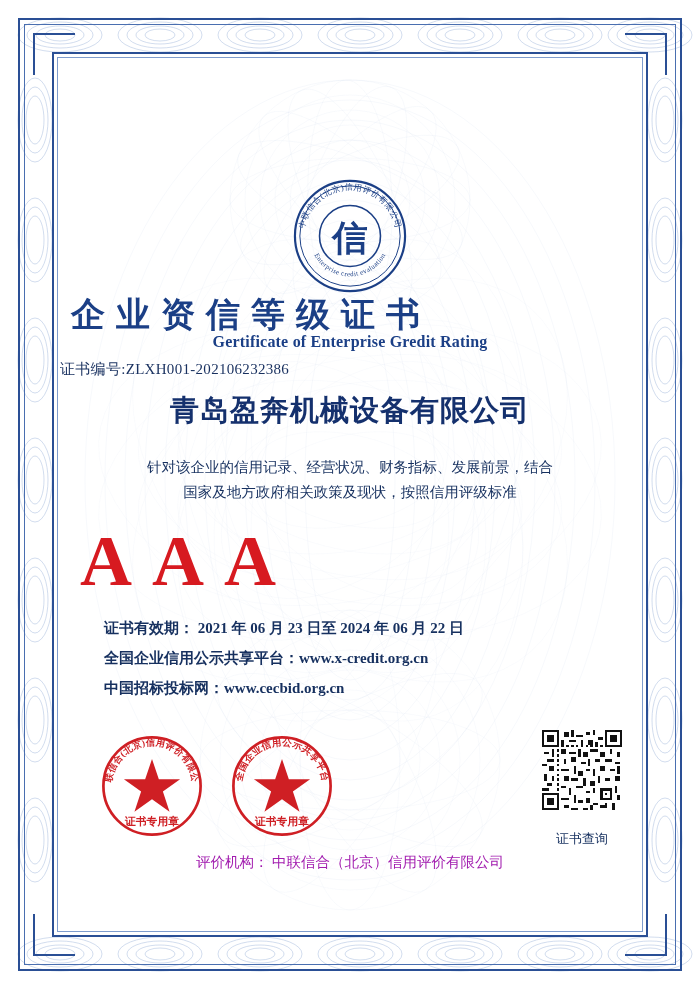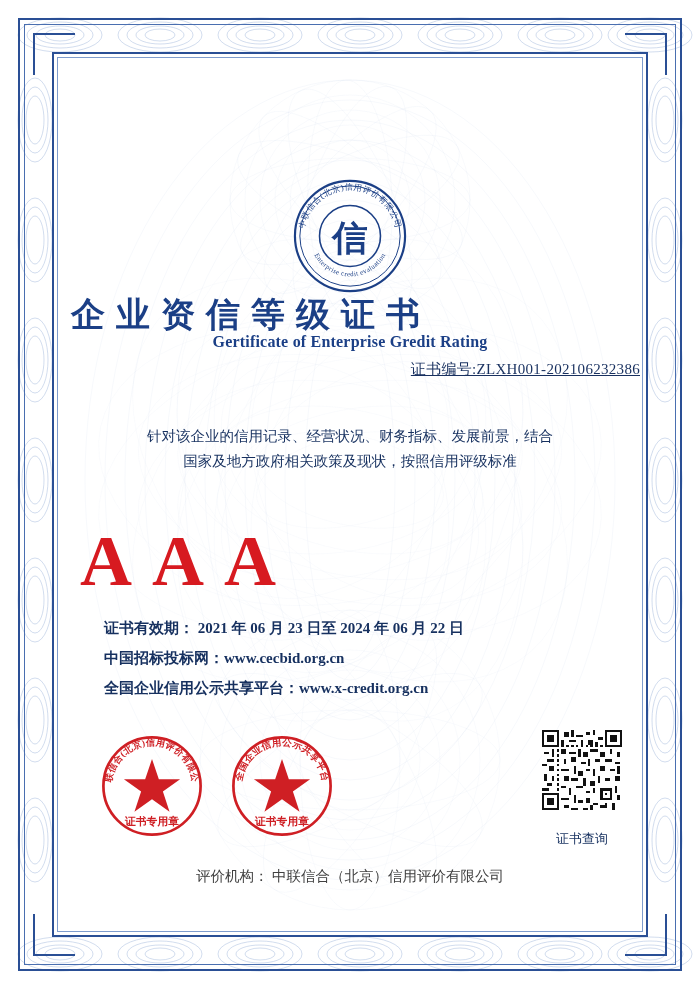--- a/index.html
+++ b/index.html
@@ -109,41 +109,40 @@
     font-weight: bold;
     font-size: 16px;
     color: #1b3f86;
     letter-spacing: 0.2px;
   }
 
   .cert-no {
     position: absolute;
     top: 300px;
     width: 100%;
-    text-align: right;
+    text-align: left;
     font-size: 15px;
     color: #18305f;
     letter-spacing: 0.3px;
-    text-decoration: underline;
   }
 
   .company {
     position: absolute;
     top: 331px;
     width: 100%;
     text-align: center;
     font-weight: bold;
     font-size: 29px;
     color: #14306d;
     letter-spacing: 1px;
   }
 
   .body-text {
     position: absolute;
-    top: 364px;
+    top: 395px;
     width: 100%;
     text-align: center;
     font-size: 14.5px;
     line-height: 25px;
     color: #16305f;
   }
 
   .rating {
     position: absolute;
     top: 463px;
@@ -197,22 +196,21 @@
     font-size: 13px;
     color: #16305f;
   }
 
   .issuer {
     position: absolute;
     top: 793px;
     width: 100%;
     text-align: center;
     font-size: 14.5px;
-    color: #404040;
-    margin-top: 14px;
+    color: #a21caf;
   }
 </style>
 </head>
 <body>
 
 <div class="certificate">
 
   <svg class="guilloche" viewBox="0 0 700 989" xmlns="http://www.w3.org/2000/svg">
     <defs>
       <radialGradient id="fade" cx="50%" cy="50%" r="50%">
@@ -477,32 +475,33 @@
         <textPath href="#ringBottom" startOffset="50%" text-anchor="middle">Enterprise credit evaluation</textPath>
       </text>
       <text x="60" y="74" text-anchor="middle" font-family="'Liberation Serif',serif" font-size="36" font-weight="bold" fill="#1b3f86">信</text>
     </svg>
 
     <div class="title-cn">企业资信等级证书</div>
     <div class="title-en">Gertificate of Enterprise Gredit Rating</div>
 
     <div class="cert-no">证书编号:ZLXH001-202106232386</div>
 
+    <div class="company">青岛盈奔机械设备有限公司</div>
 
     <div class="body-text">
       <div>针对该企业的信用记录、经营状况、财务指标、发展前景，结合</div>
       <div>国家及地方政府相关政策及现状，按照信用评级标准</div>
     </div>
 
     <div class="rating">AAA</div>
 
     <div class="details">
       <div class="row">证书有效期： 2021 年 06 月 23 日至 2024 年 06 月 22 日</div>
+      <div class="row">全国企业信用公示共享平台：www.x-credit.org.cn</div>
       <div class="row">中国招标投标网：www.cecbid.org.cn</div>
-      <div class="row">全国企业信用公示共享平台：www.x-credit.org.cn</div>
     </div>
 
     <svg class="stamp left" viewBox="0 0 120 120" xmlns="http://www.w3.org/2000/svg">
       <defs>
         <path id="stampTopL" d="M 60,60 m -45,0 a 45,45 0 1,1 90,0" fill="none"></path>
       </defs>
       <circle cx="60" cy="60" r="54" fill="none" stroke="#cf1f24" stroke-width="3"></circle>
       <text font-family="'Liberation Serif',serif" font-size="10" font-weight="bold" fill="#cf1f24" letter-spacing="0.5">
         <textPath href="#stampTopL" startOffset="50%" text-anchor="middle">中联信合(北京)信用评价有限公司</textPath>
       </text>

